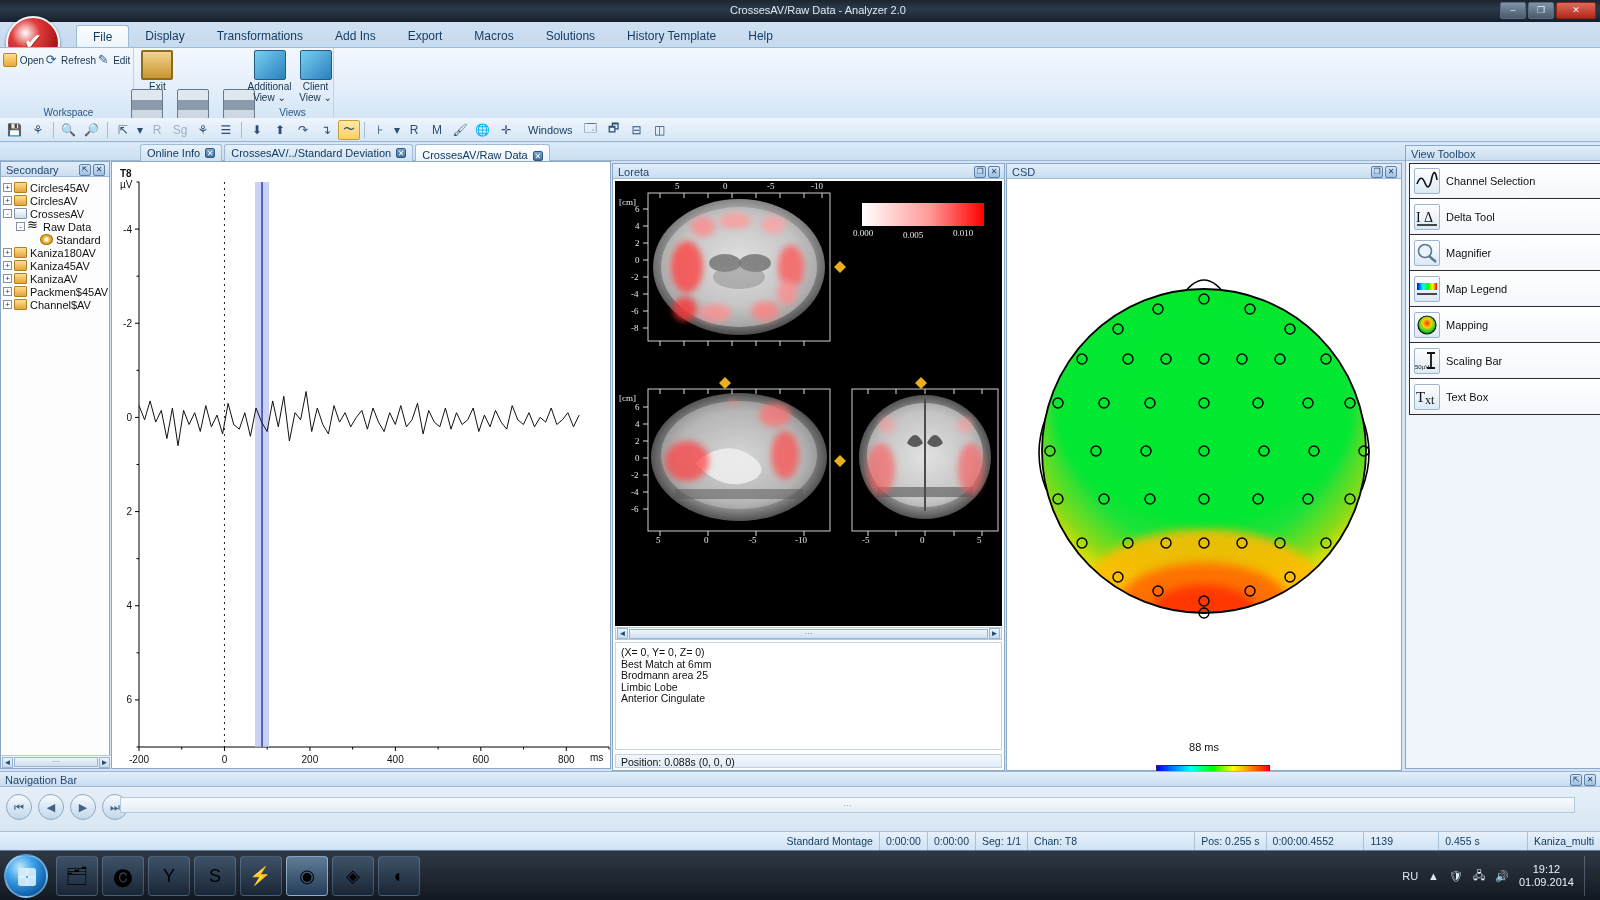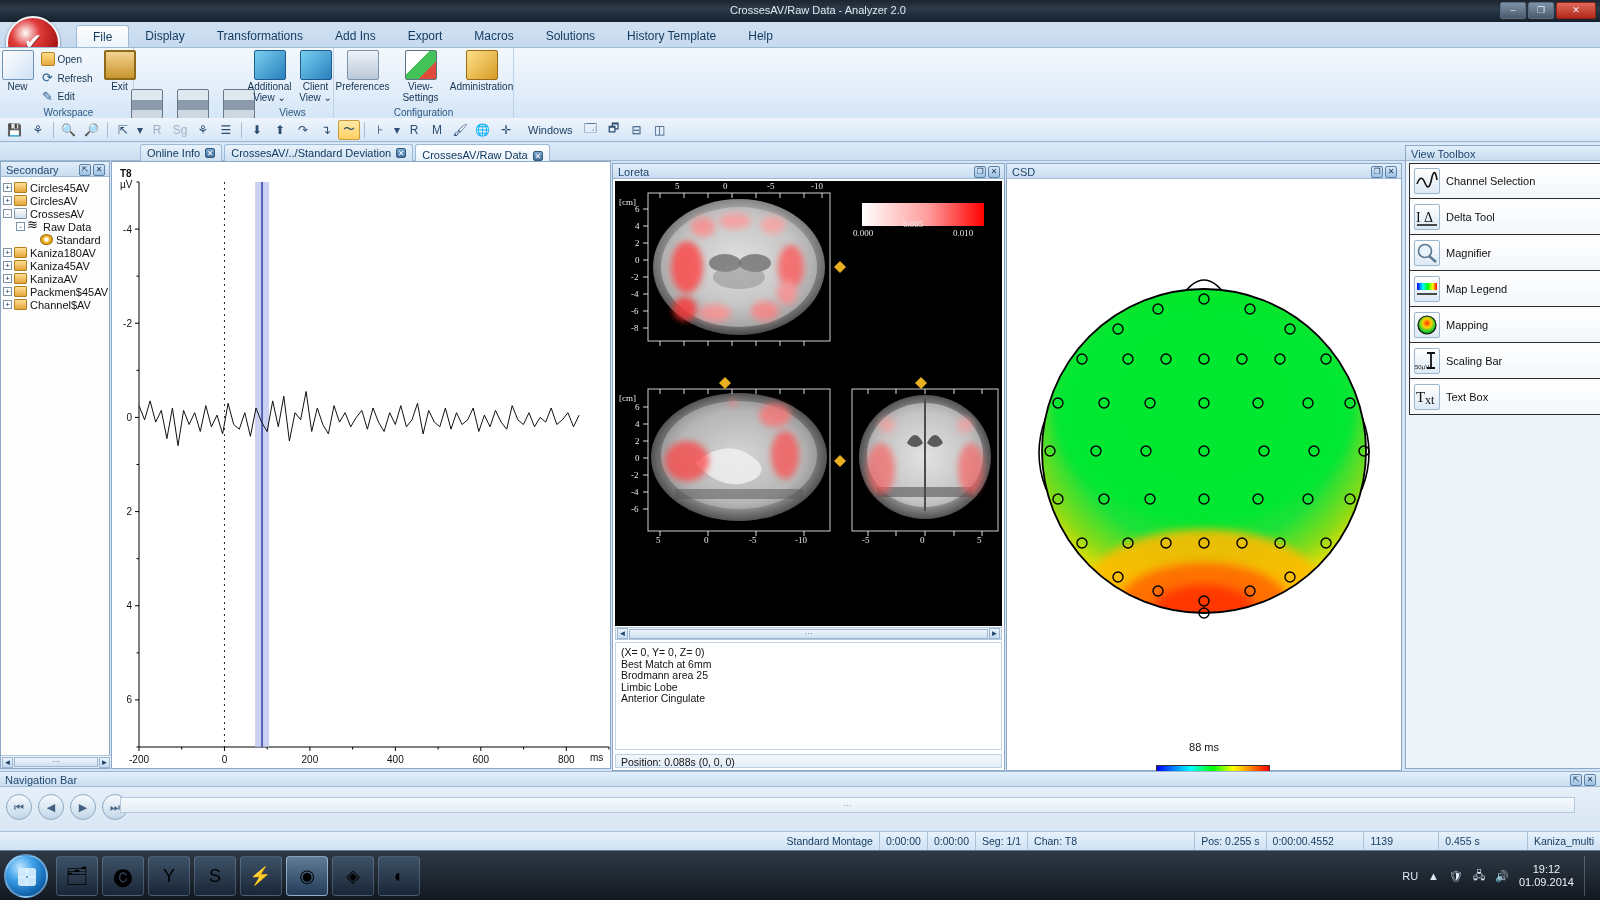--- a/index.html
+++ b/index.html
@@ -69,21 +69,21 @@
     font-size:10px; color:#2b5782;
   }
   .rg-items { display:flex; align-items:flex-start; height:58px; padding:2px 6px 0 6px; }
   .ritem {
     display:flex; flex-direction:column; align-items:center; justify-content:flex-start;
     width:46px; font-size:10px; color:#15334f; text-align:center; line-height:11px; cursor:default;
   }
   .ritem .ico { width:32px; height:30px; margin-bottom:1px; position:relative; }
   .ritem.sm { flex-direction:row; width:auto; align-items:center; gap:3px; height:18px; margin:1px 0; }
   .ritem.sm .ico { width:14px; height:14px; margin:0; }
-  .ritem-col { display:flex; flex-direction:column; justify-content:center; height:56px; }
+  .ritem-col { display:flex; flex-direction:row; justify-content:center; height:56px; }
 
   
   .ico.doc { background:linear-gradient(135deg,#ffffff,#cfe2f5); border:1px solid #6f94b8; border-radius:2px; }
   .ico.folder { background:linear-gradient(to bottom,#ffdd8c,#e8a93c); border:1px solid #b9841f; border-radius:2px 2px 2px 2px; }
   .ico.exit { background:linear-gradient(to bottom,#f3d390,#c9952f); border:2px solid #8d6a1c; border-radius:2px; }
   .ico.printer { background:linear-gradient(to bottom,#dfe7ef 0 35%,#8c9bab 35% 70%,#ced8e2 70%); border:1px solid #66788a; border-radius:2px;}
   .ico.gray { background:linear-gradient(to bottom,#eef3f8,#b9c8d8); border:1px solid #7d93a8; border-radius:2px; }
   .ico.gcol { background:linear-gradient(135deg,#78d0f0,#2a7fbe); border:1px solid #1d5c8d; border-radius:2px; }
   .ico.rb { background:linear-gradient(135deg,#ffe08a,#d79b24); border:1px solid #976c14; border-radius:2px; }
   .ico.vs { background:linear-gradient(135deg,#ffffff 0 40%,#44c25a 40% 70%,#e04a3a 70%); border:1px solid #5d7185; border-radius:2px;}
@@ -366,37 +366,20 @@
           </div>
           <div class="ritem">
             <span class="ico gcol"></span>
             <span style="white-space:pre-line">Client
 View ⌄</span>
           </div>
         </div>
         <div class="rgroup-label">Views</div>
       </div>
 
-      <div class="rgroup" style="left:334px; width:180px;">
-        <div class="rg-items">
-          <div class="ritem" style="width:56px">
-            <span class="ico gray"></span>
-            <span>Preferences</span>
-          </div>
-          <div class="ritem" style="width:60px">
-            <span class="ico vs"></span>
-            <span>View-Settings</span>
-          </div>
-          <div class="ritem" style="width:62px">
-            <span class="ico rb"></span>
-            <span>Administration</span>
-          </div>
-        </div>
-        <div class="rgroup-label">Configuration</div>
-      </div>
     </div>
   </div>
 
   <div class="toolstrip">
     <div class="tbtn">💾</div>
     <div class="tbtn">⚘</div>
     <div class="tsep"></div>
     <div class="tbtn dim">🔍</div>
     <div class="tbtn">🔎</div>
     <div class="tsep"></div>
@@ -762,21 +745,21 @@
       <div class="axlabel" style="left:41px; top:354px;">5</div>
       <div class="axlabel" style="left:89px; top:354px;">0</div>
       <div class="axlabel" style="left:134px; top:354px;">-5</div>
       <div class="axlabel" style="left:180px; top:354px;">-10</div>
 
       <div class="axlabel" style="left:247px; top:354px;">-5</div>
       <div class="axlabel" style="left:305px; top:354px;">0</div>
       <div class="axlabel" style="left:362px; top:354px;">5</div>
 
       <div class="axlabel" style="left:238px; top:47px;">0.000</div>
-      <div class="axlabel" style="left:288px; top:38px;">0.005</div>
+      <div class="axlabel" style="left:288px; top:49px;">0.005</div>
       <div class="axlabel" style="left:338px; top:47px;">0.010</div>
     </div>
 
     <div class="lor-sb">
       <span class="hs-arrow">◄</span>
       <span class="hs-thumb">⋯</span>
       <span class="hs-arrow">►</span>
     </div>
 
     <div class="lor-info">

